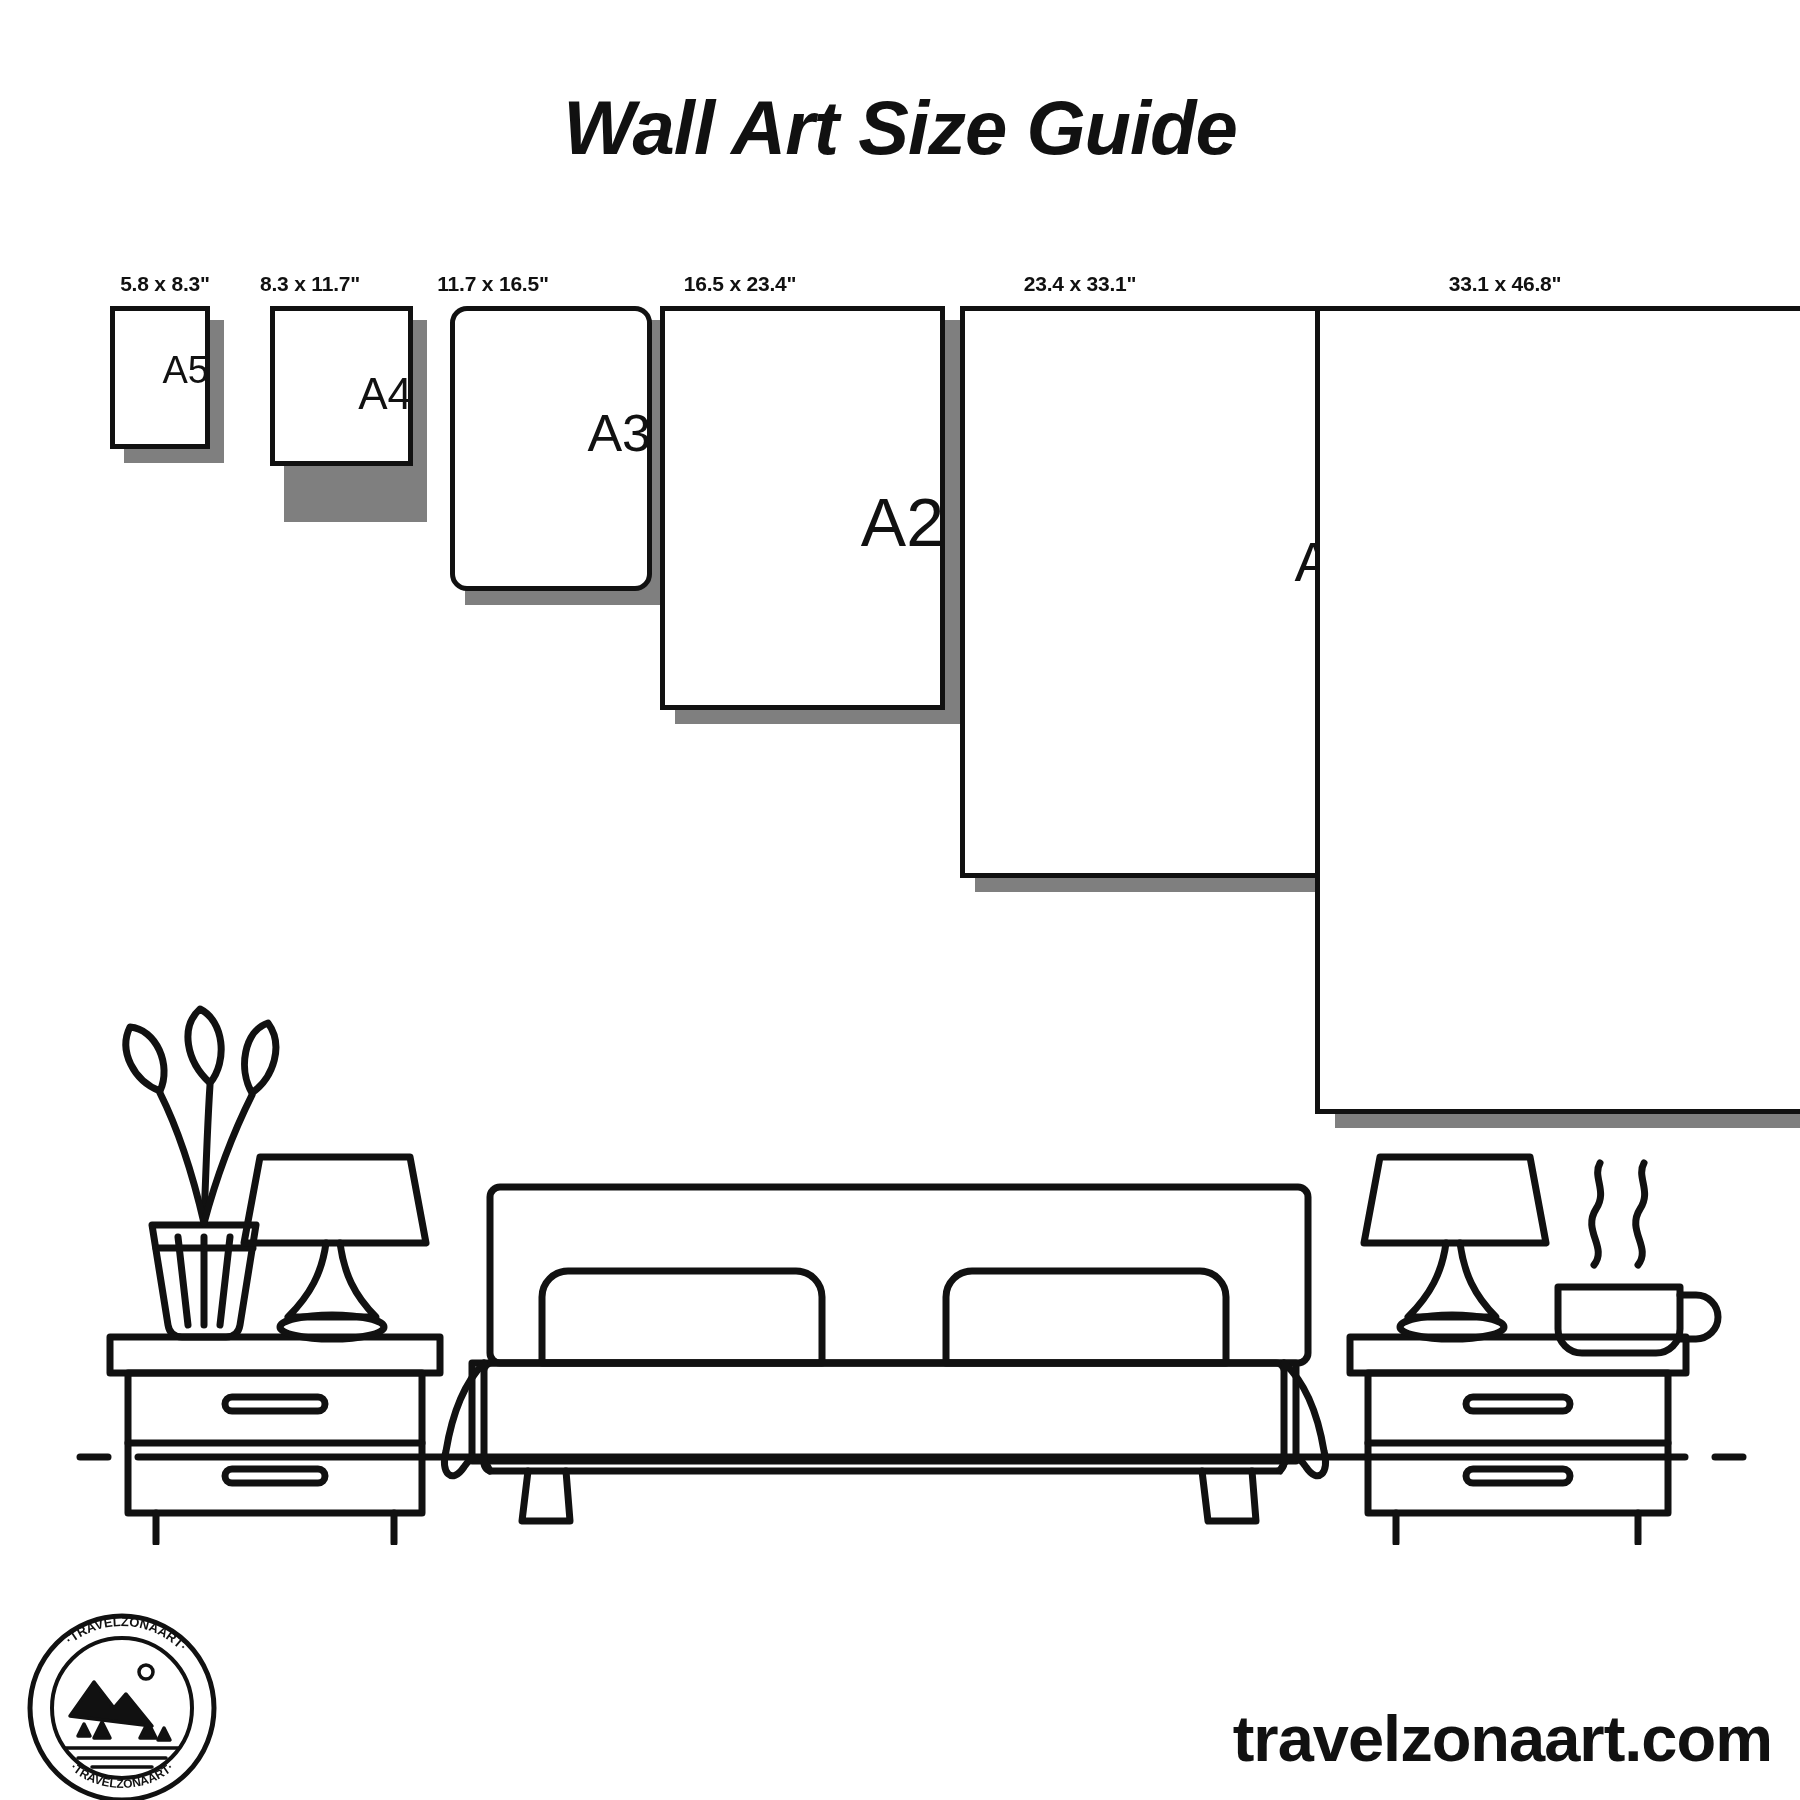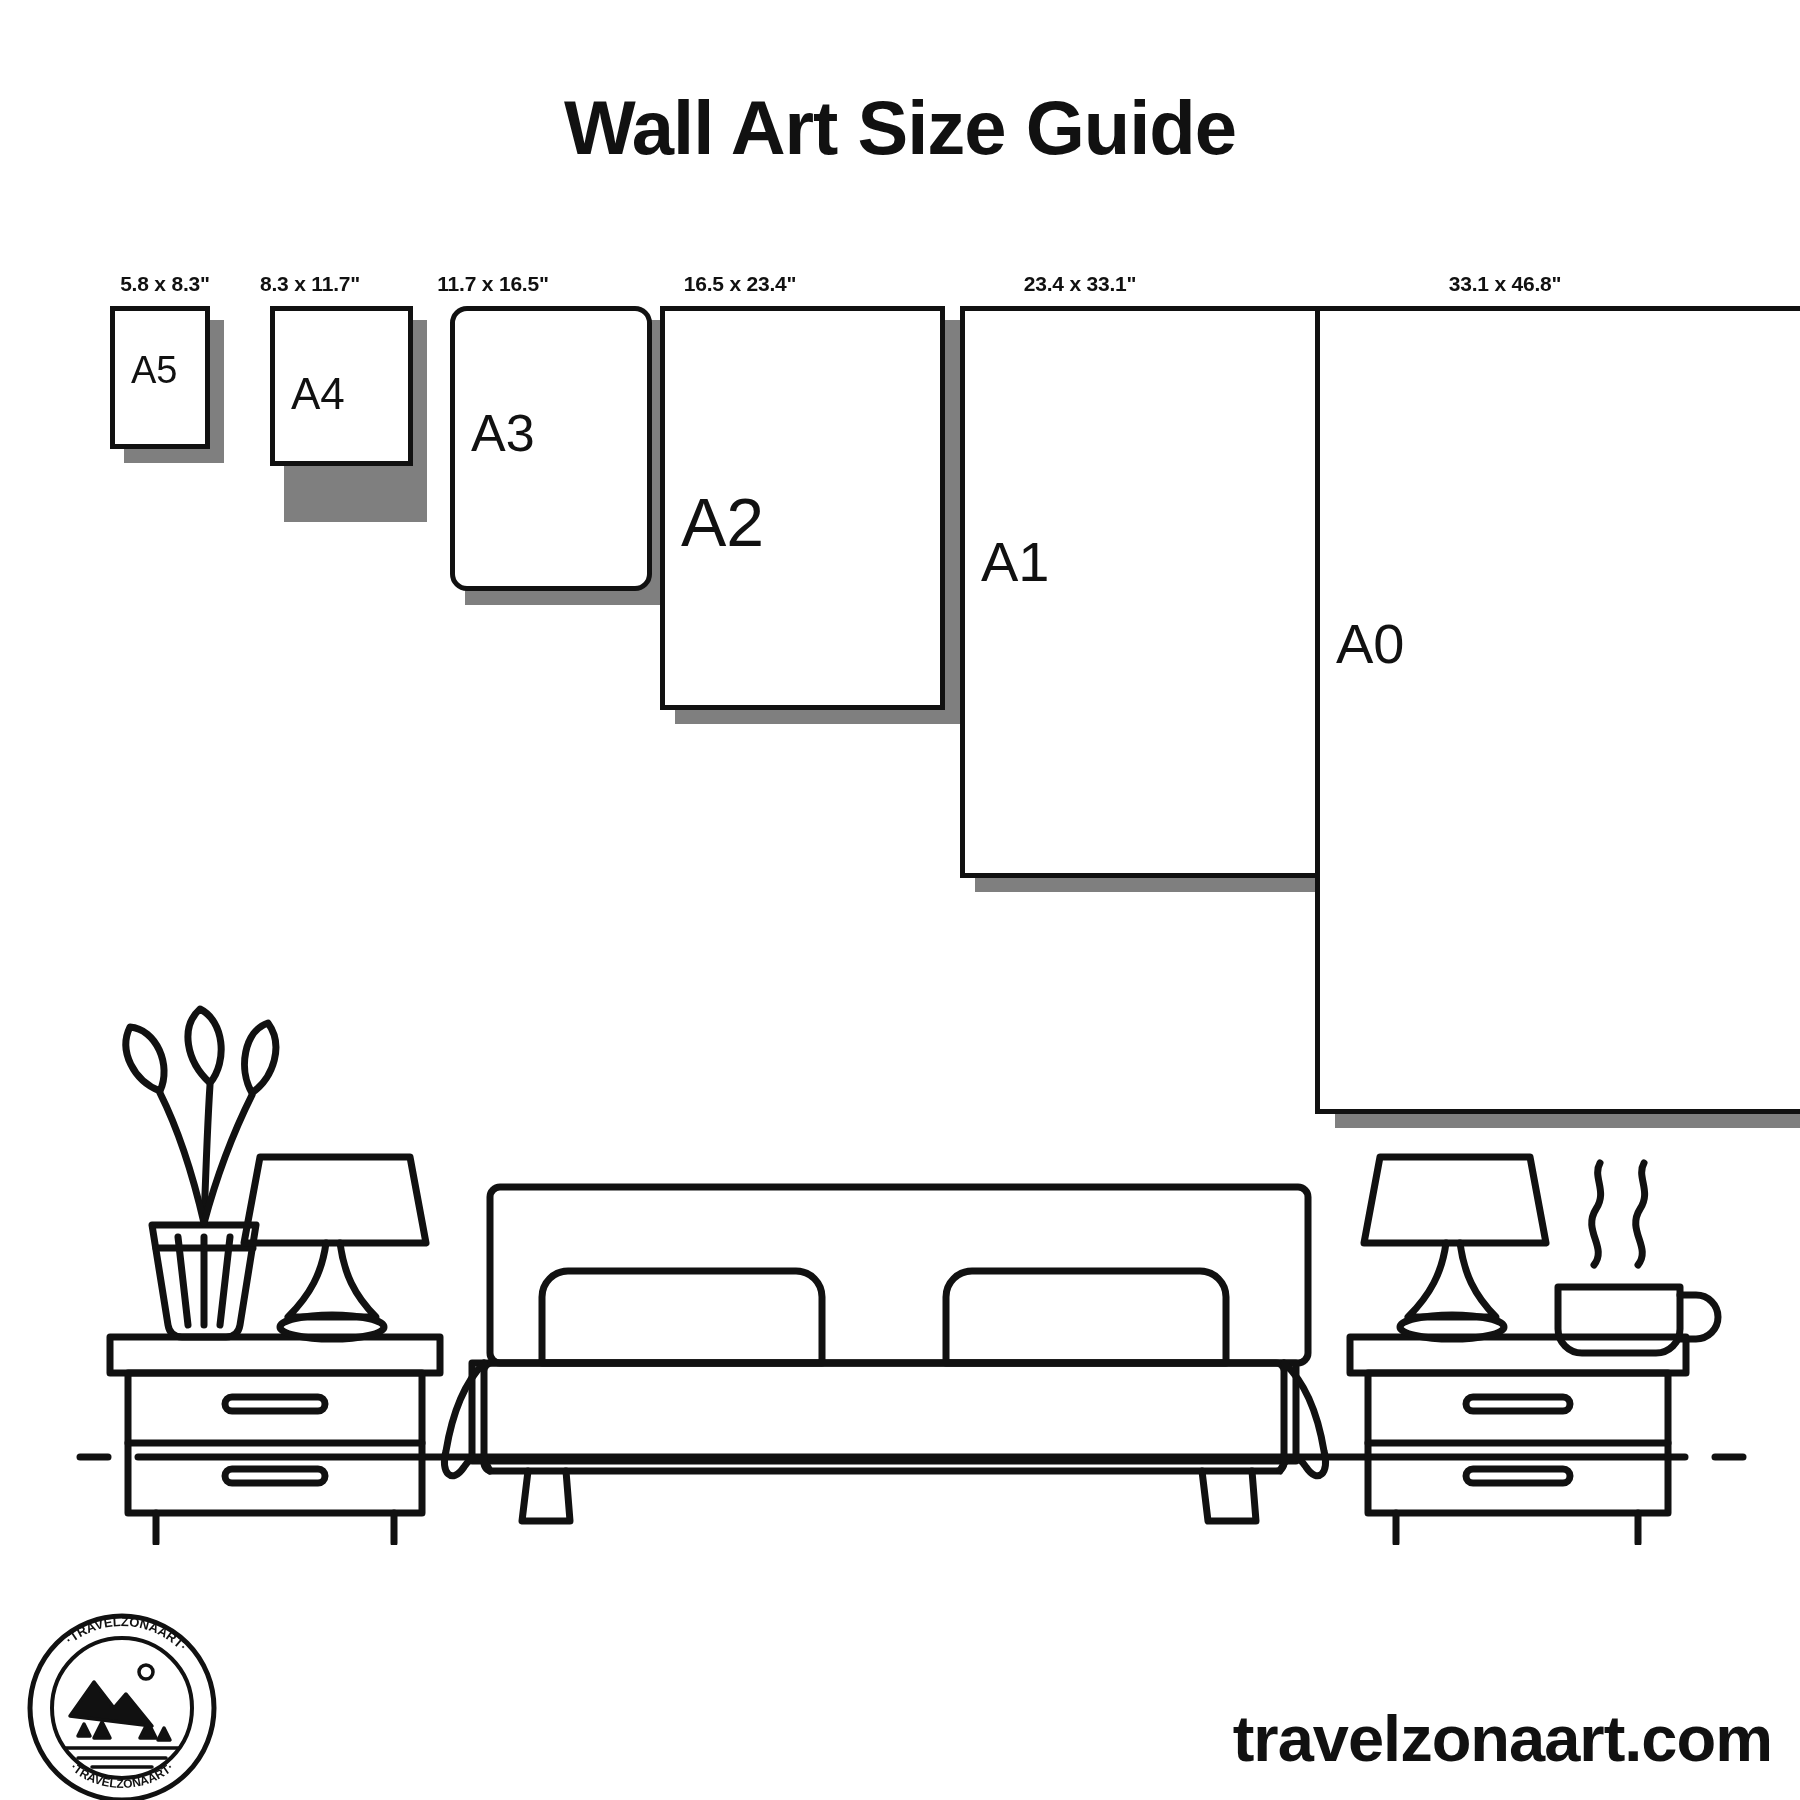--- a/index.html
+++ b/index.html
@@ -20,20 +20,21 @@
   #page-title {
     position: absolute;
     top: 84px;
     left: 0;
     width: 1800px;
     text-align: center;
     font-size: 76px;
     font-weight: 700;
     letter-spacing: -1px;
     color: #111111;
+    font-style: italic;
   }
 
   
   #size-chart {
     position: absolute;
     left: 0;
     top: 290px;
     width: 1800px;
     height: 720px;
   }
@@ -54,23 +55,23 @@
     background: #7f7f7f;
   }
   .frame {
     position: absolute;
     background: #ffffff;
     border: 5px solid #111111;
     box-sizing: border-box;
   }
   .frame-label {
     position: absolute;
-    left: 16px;
+    left: 4px;
     width: 100%;
-    text-align: left;
+    text-align: right;
     font-size: 40px;
     font-weight: 400;
     color: #111111;
   }
 
   
   #bedroom-scene {
     position: absolute;
     left: 60px;
     top: 965px;

